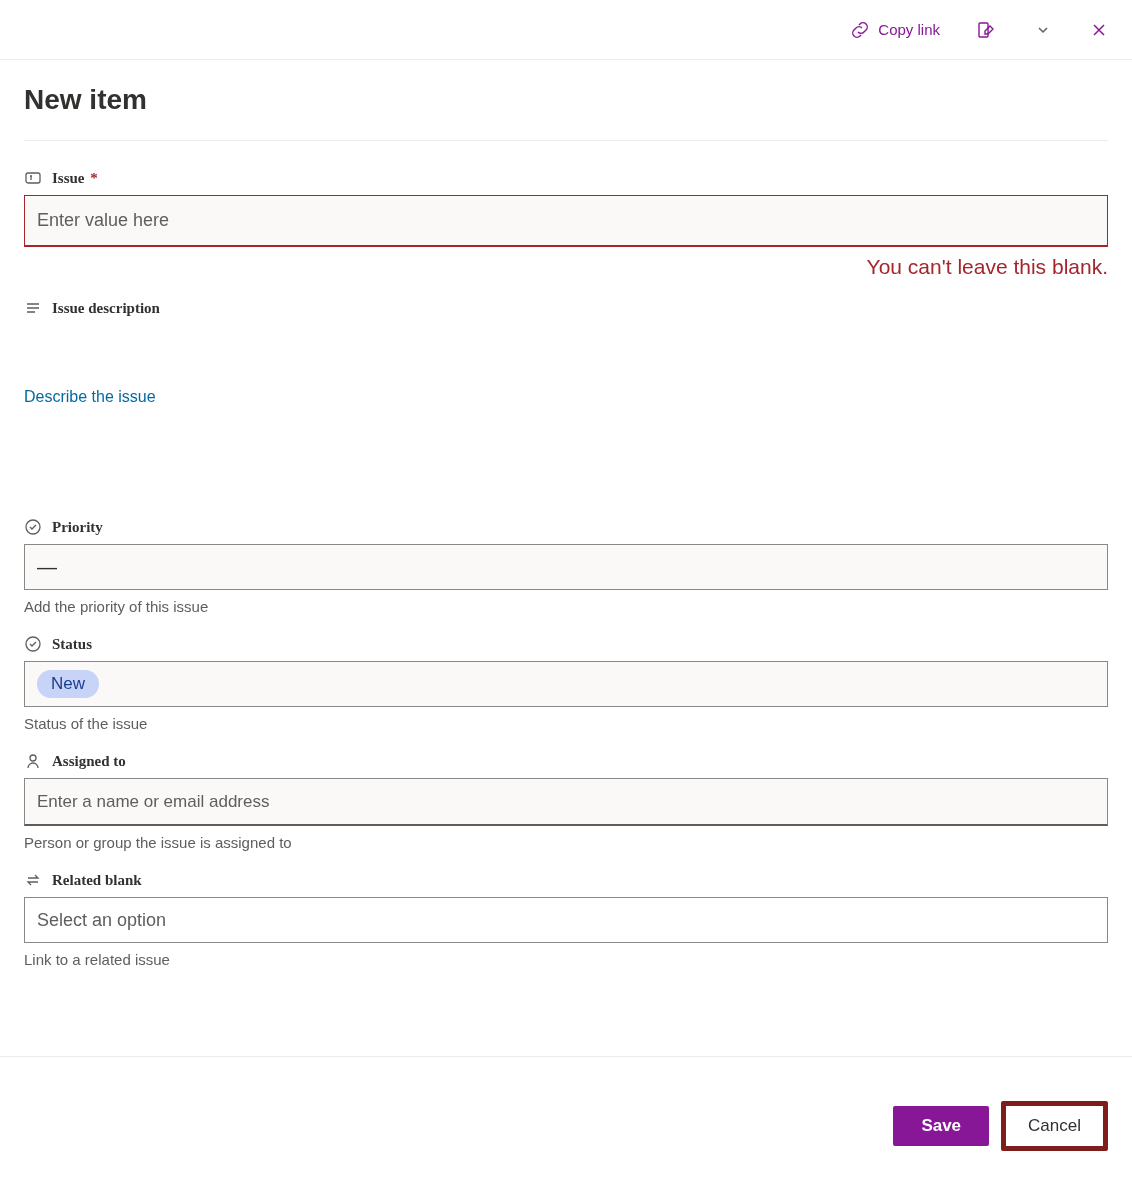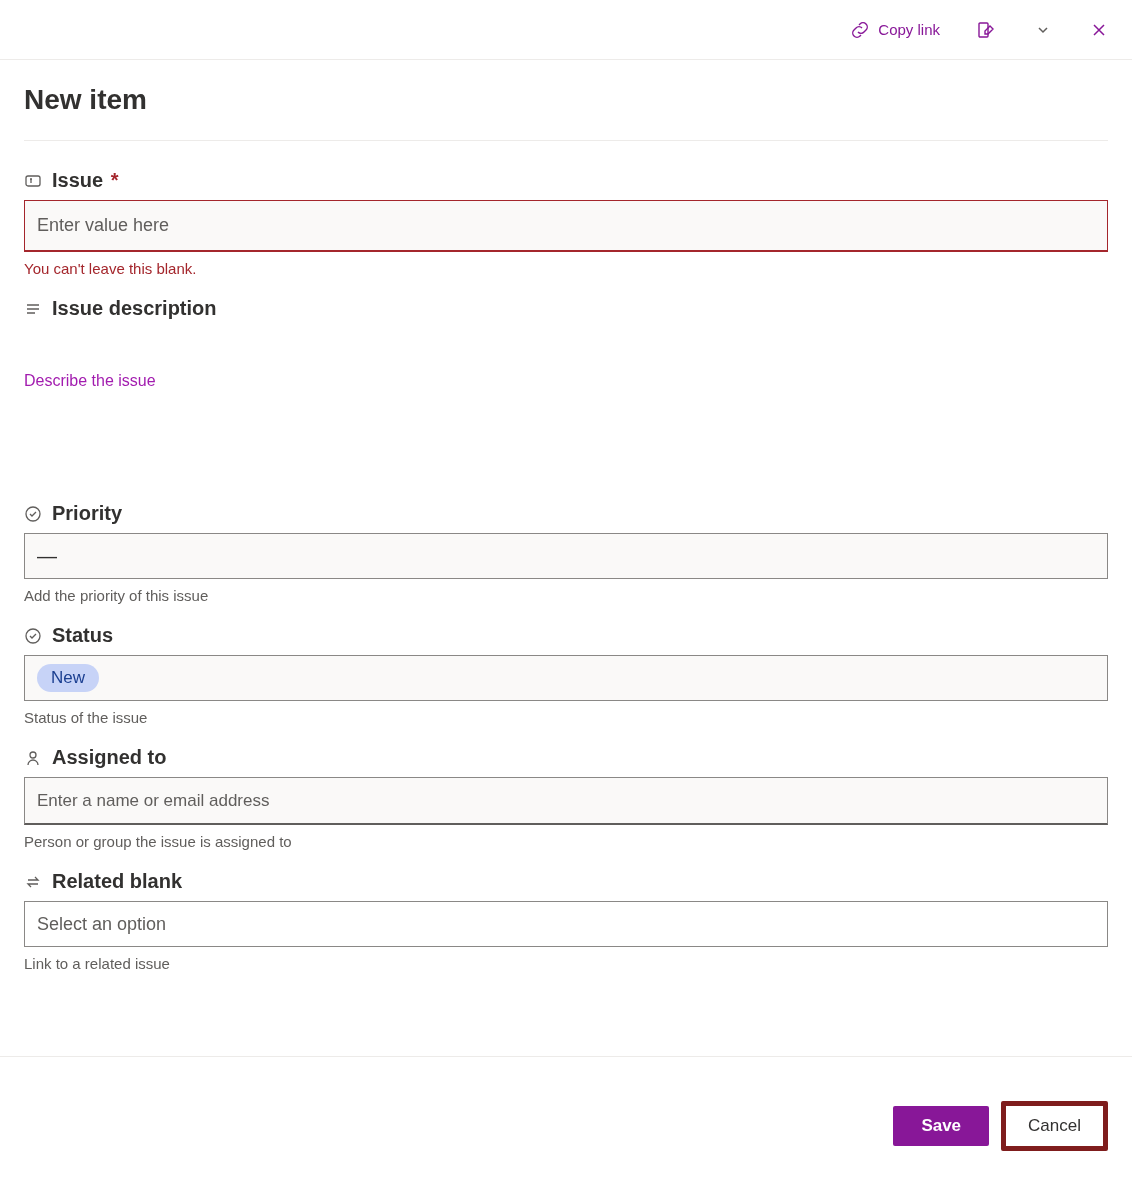--- a/index.html
+++ b/index.html
@@ -10,33 +10,33 @@
 .icon-only { display: inline-flex; align-items: center; justify-content: center; color: #881798; cursor: pointer; background: none; border: none; padding: 4px; }
 .chev { color: #605e5c; }
 
 .scroll { position: absolute; top: 60px; left: 0; right: 0; bottom: 150px; overflow-y: scroll; padding: 24px; }
 
 h1 { font-size: 28px; font-weight: 600; margin-bottom: 24px; }
 .hr { height: 1px; background: #edebe9; margin-bottom: 28px; }
 
 .field { margin-bottom: 20px; }
 .field-label-row { display: flex; align-items: center; gap: 10px; margin-bottom: 8px; }
-.field-label-row .lbl { font-weight: 600; font-size: 20px; }
+.field-label-row .lbl { font-weight: 600; font-size: 15px; font-family: Liberation Serif, serif; }
 .req { color: #a4262c; margin-left: 2px; }
 .field-icon { color: #605e5c; display: inline-flex; flex-shrink: 0; }
 
 .text-input { width: 100%; height: 52px; border: 1px solid #8a8886; border-bottom: 2px solid #605e5c; background: #faf9f8; padding: 0 12px; font-size: 18px; font-family: inherit; color: #323130; }
 .text-input::placeholder { color: #605e5c; }
 .text-input.error-border { border-color: #a4262c; }
 
-.error-msg { color: #a4262c; font-size: 15px; margin-top: 8px; }
+.error-msg { color: #a4262c; font-size: 21px; margin-top: 8px; text-align: right; }
 .helper { color: #605e5c; font-size: 15px; margin-top: 8px; }
 
 .desc-area { min-height: 110px; }
-.desc-placeholder { color: #a21caf; font-size: 16px; margin-top: 52px; }
+.desc-placeholder { color: #0369a1; font-size: 16px; margin-top: 71px; }
 
 .select-box { width: 100%; min-height: 46px; border: 1px solid #8a8886; background: #faf9f8; padding: 8px 12px; font-size: 18px; color: #323130; display: flex; align-items: center; cursor: pointer; }
 .select-box.white { background: #fff; }
 .dash { font-size: 20px; color: #323130; }
 
 .status-pill { background: #c7d3f7; color: #1b3f91; padding: 4px 14px; border-radius: 20px; font-size: 17px; }
 
 .combo-input { width: 100%; height: 48px; border: 1px solid #8a8886; border-bottom: 2px solid #605e5c; background: #faf9f8; padding: 0 12px; font-size: 17px; font-family: inherit; }
 .combo-input::placeholder { color: #605e5c; }
 

